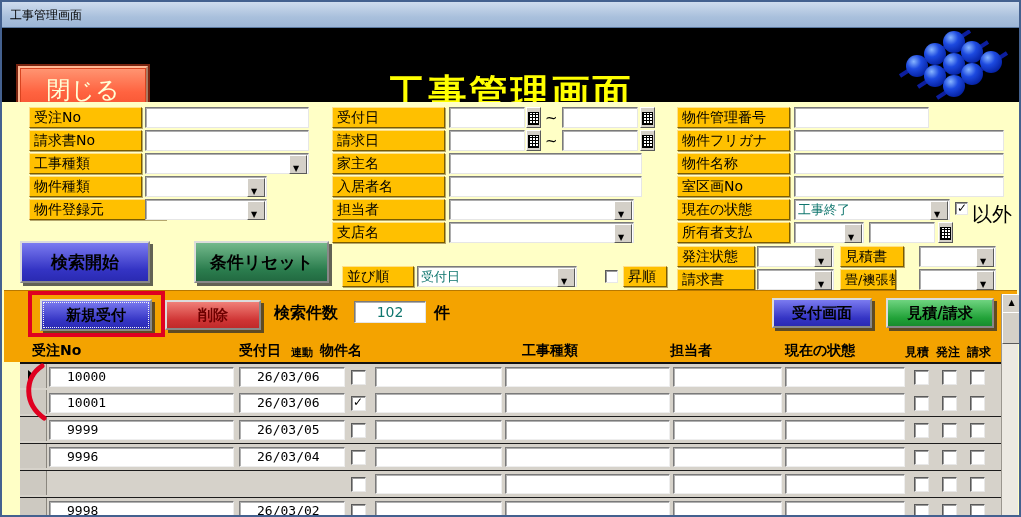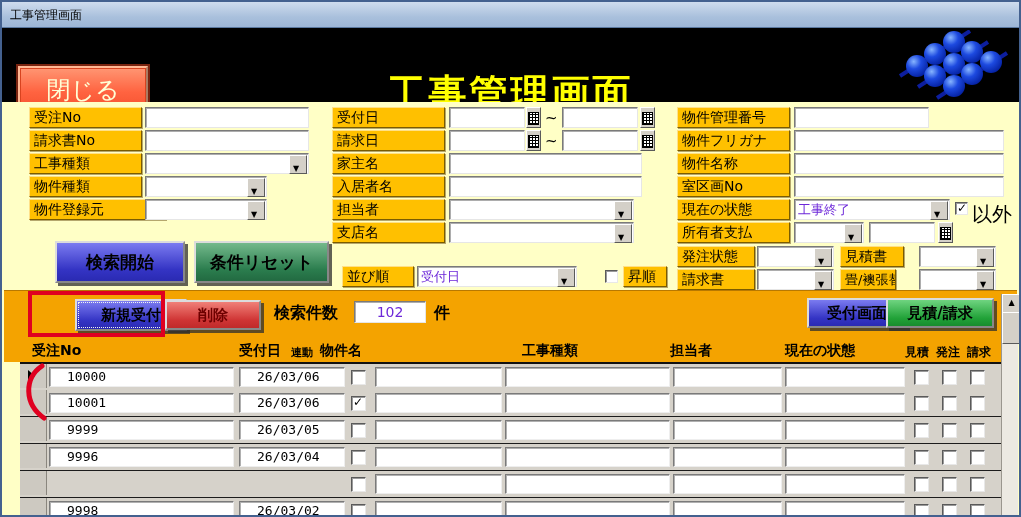--- a/index.html
+++ b/index.html
@@ -20,39 +20,39 @@
     border:2px outset #ffb894;box-shadow:0 0 0 2px #7a2410, inset 0 0 0 1px #d8431f;
     color:#ffffd6;font-size:24px;text-align:center;line-height:44px;}
 
   
   .lbl{background:#FFC000;height:21px;font-size:14px;line-height:19px;padding-left:4px;color:#000;
     border-top:1px solid #ffe globalization;border:1px solid;border-color:#ffe088 #7a5c00 #7a5c00 #ffe088;
     box-shadow:1px 1px 0 rgba(90,60,0,.45);white-space:nowrap;overflow:hidden;}
 
   
   .tbx{background:#fff;height:21px;border:1px solid;border-color:#7a7a7a #e6e6e6 #e6e6e6 #7a7a7a;
-    box-shadow:inset 1px 1px 0 #adadad;font-size:13px;line-height:19px;padding-left:3px;color:#6d28d9;}
+    box-shadow:inset 1px 1px 0 #adadad;font-size:13px;line-height:19px;padding-left:3px;color:#0f766e;}
   .cmb .dd{position:absolute;right:1px;top:1px;width:16px;height:17px;background:#d4d0c8;
     border:1px solid;border-color:#fff #5a5a5a #5a5a5a #fff;}
   .cmb .dd::after{content:"▼";position:absolute;left:3px;top:3px;font-size:8px;color:#000;}
   .calbtn{width:15px;height:21px;background:#d4d0c8;border:1px solid;border-color:#fff #5a5a5a #5a5a5a #fff;}
   .calbtn i{display:block;width:9px;height:11px;margin:4px auto 0;background:#fff;border:1px solid #000;
     background-image:repeating-linear-gradient(0deg,#000 0 1px,transparent 1px 3px),
                      repeating-linear-gradient(90deg,#000 0 1px,transparent 1px 3px);}
   .tilde{font-size:15px;color:#000;}
 
   
   .cb{width:13px;height:13px;background:#fff;border:1px solid;border-color:#5a5a5a #e8e8e8 #e8e8e8 #5a5a5a;
     box-shadow:inset 1px 1px 0 #9a9a9a;}
   .cb.checked::after{content:"✓";position:absolute;left:1px;top:-2px;font-size:12px;font-weight:bold;color:#000;}
 
   
   .btn3d{text-align:center;font-weight:bold;color:#000;border:2px outset #dcdcdc;
     box-shadow:3px 3px 0 rgba(45,45,45,.75);}
-  .btn-blue{background:linear-gradient(#7b7bf0,#3434c4 70%,#2a2ab2);margin-left:35px;}
+  .btn-blue{background:linear-gradient(#7b7bf0,#3434c4 70%,#2a2ab2);}
   .btn-green{background:linear-gradient(#74b98c,#2b7d4e 70%,#226a41);}
   .btn-green2{background:linear-gradient(#6fd480,#21a238 70%,#188c2d);}
   .btn-red{background:linear-gradient(#f08078,#cf3434 70%,#c02a2a);color:#6e0000;}
   .focus-dot{outline:1px dotted #f2f2f2;outline-offset:-4px;}
 
   
   .form-band{left:2px;top:100px;width:1013px;height:188px;background:#FFFFC6;}
   .orange-band{left:2px;top:288px;width:1013px;height:72px;background:#F4A300;border-top:1px solid #b87800;}
   .table-band{left:18px;top:360px;width:981px;height:157px;background:#D6D2CA;border-top:2px solid #111;}
 

